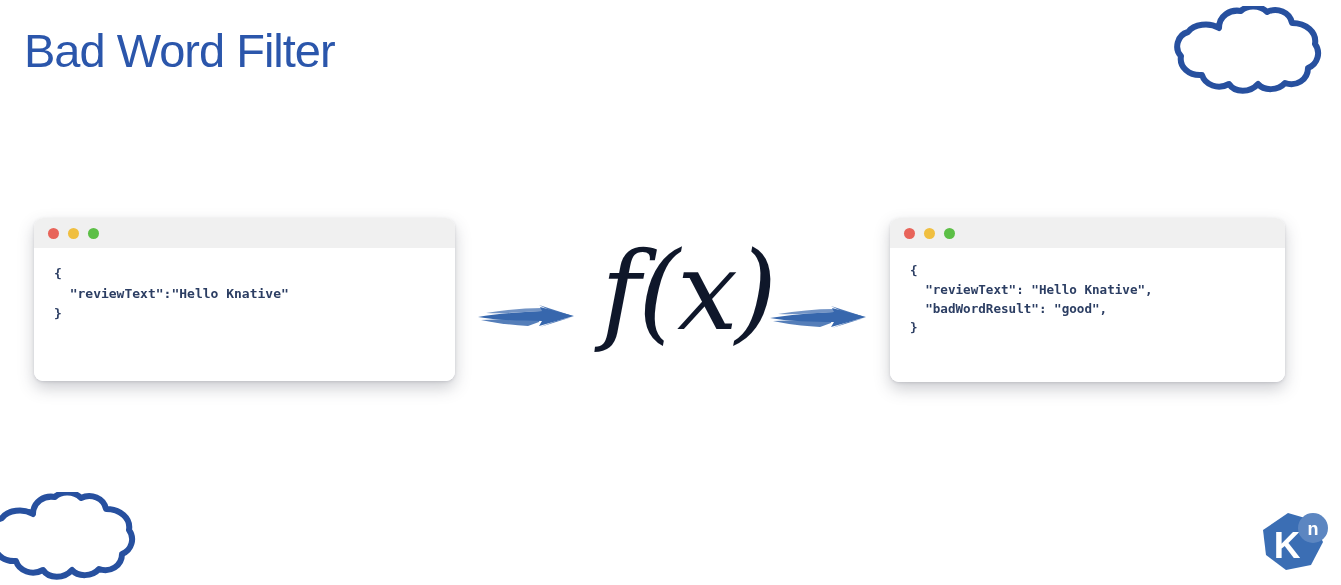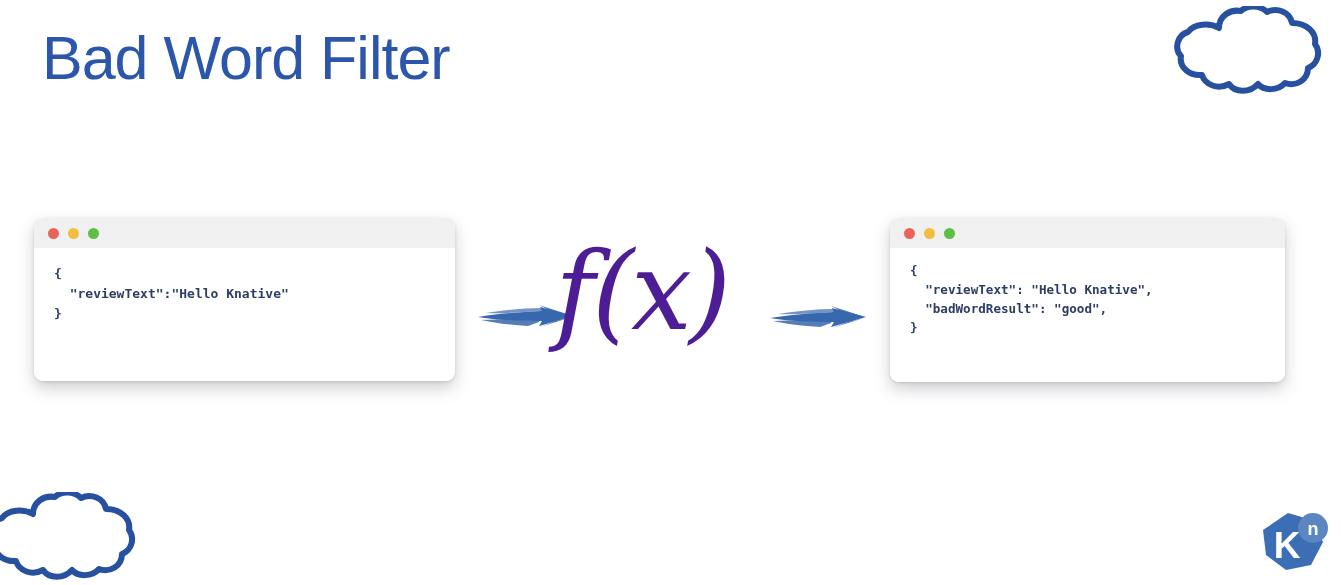--- a/index.html
+++ b/index.html
@@ -12,24 +12,24 @@
     height: 585px;
     position: relative;
     overflow: hidden;
     font-family: "Liberation Sans", sans-serif;
     background: #ffffff;
   }
 
   
   .slide-title {
     position: absolute;
-    left: 42px;
+    left: 24px;
     top: 26px;
     font-family: "Liberation Sans", sans-serif;
-    font-size: 61px;
+    font-size: 47px;
     font-weight: 400;
     letter-spacing: -1px;
     color: #2b56ab;
     line-height: 1.05;
     white-space: pre;
   }
 
   
   .cloud {
     position: absolute;
@@ -95,27 +95,27 @@
     top: 218px;
     width: 395px;
     height: 164px;
   }
   #window-right .window-body { height: 134px; padding-top: 13px; }
   #window-right .code-text { padding-left: 20px; font-size: 12.6px; line-height: 19px; }
 
   
   .fx-symbol {
     position: absolute;
-    left: 555px;
+    left: 601px;
     top: 238px;
     font-family: "DejaVu Serif", "Liberation Serif", serif;
     font-style: italic;
     font-size: 108px;
     font-weight: 400;
-    color: #4c1d95;
+    color: #0f172a;
     line-height: 1;
     white-space: pre;
     letter-spacing: -3px;
   }
 
   
   .arrow {
     position: absolute;
   }
   .arrow svg { display: block; }

